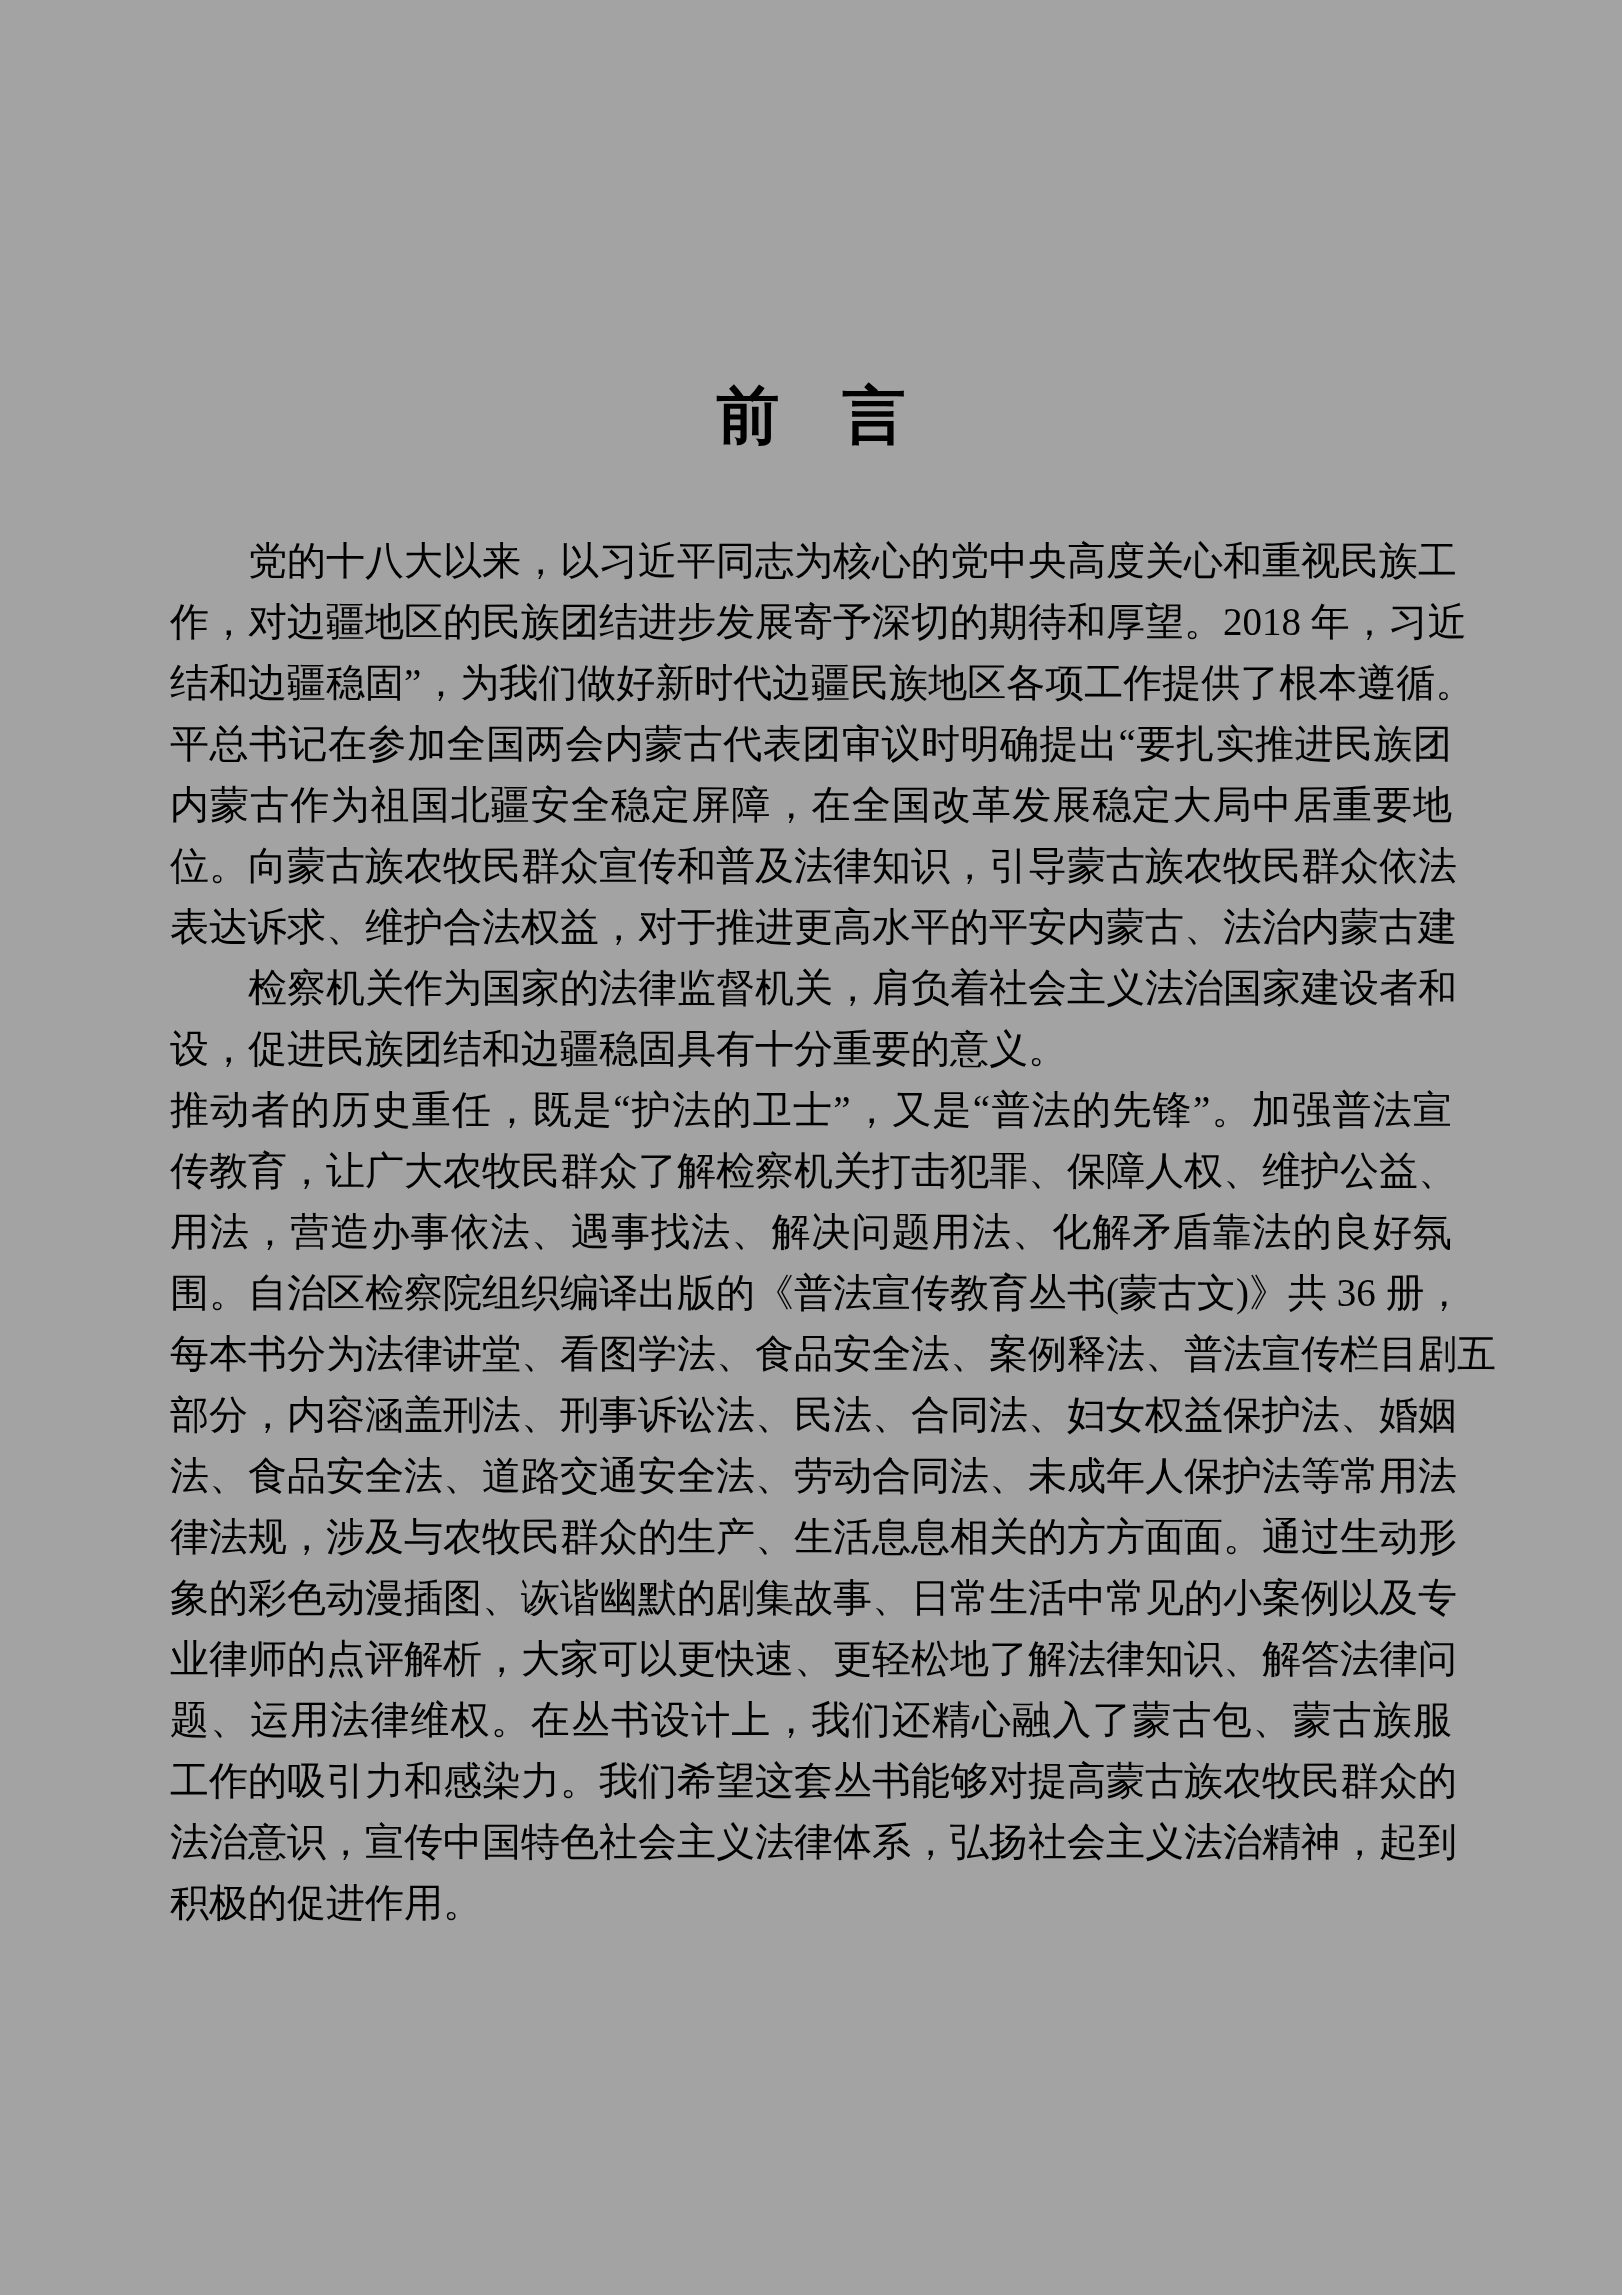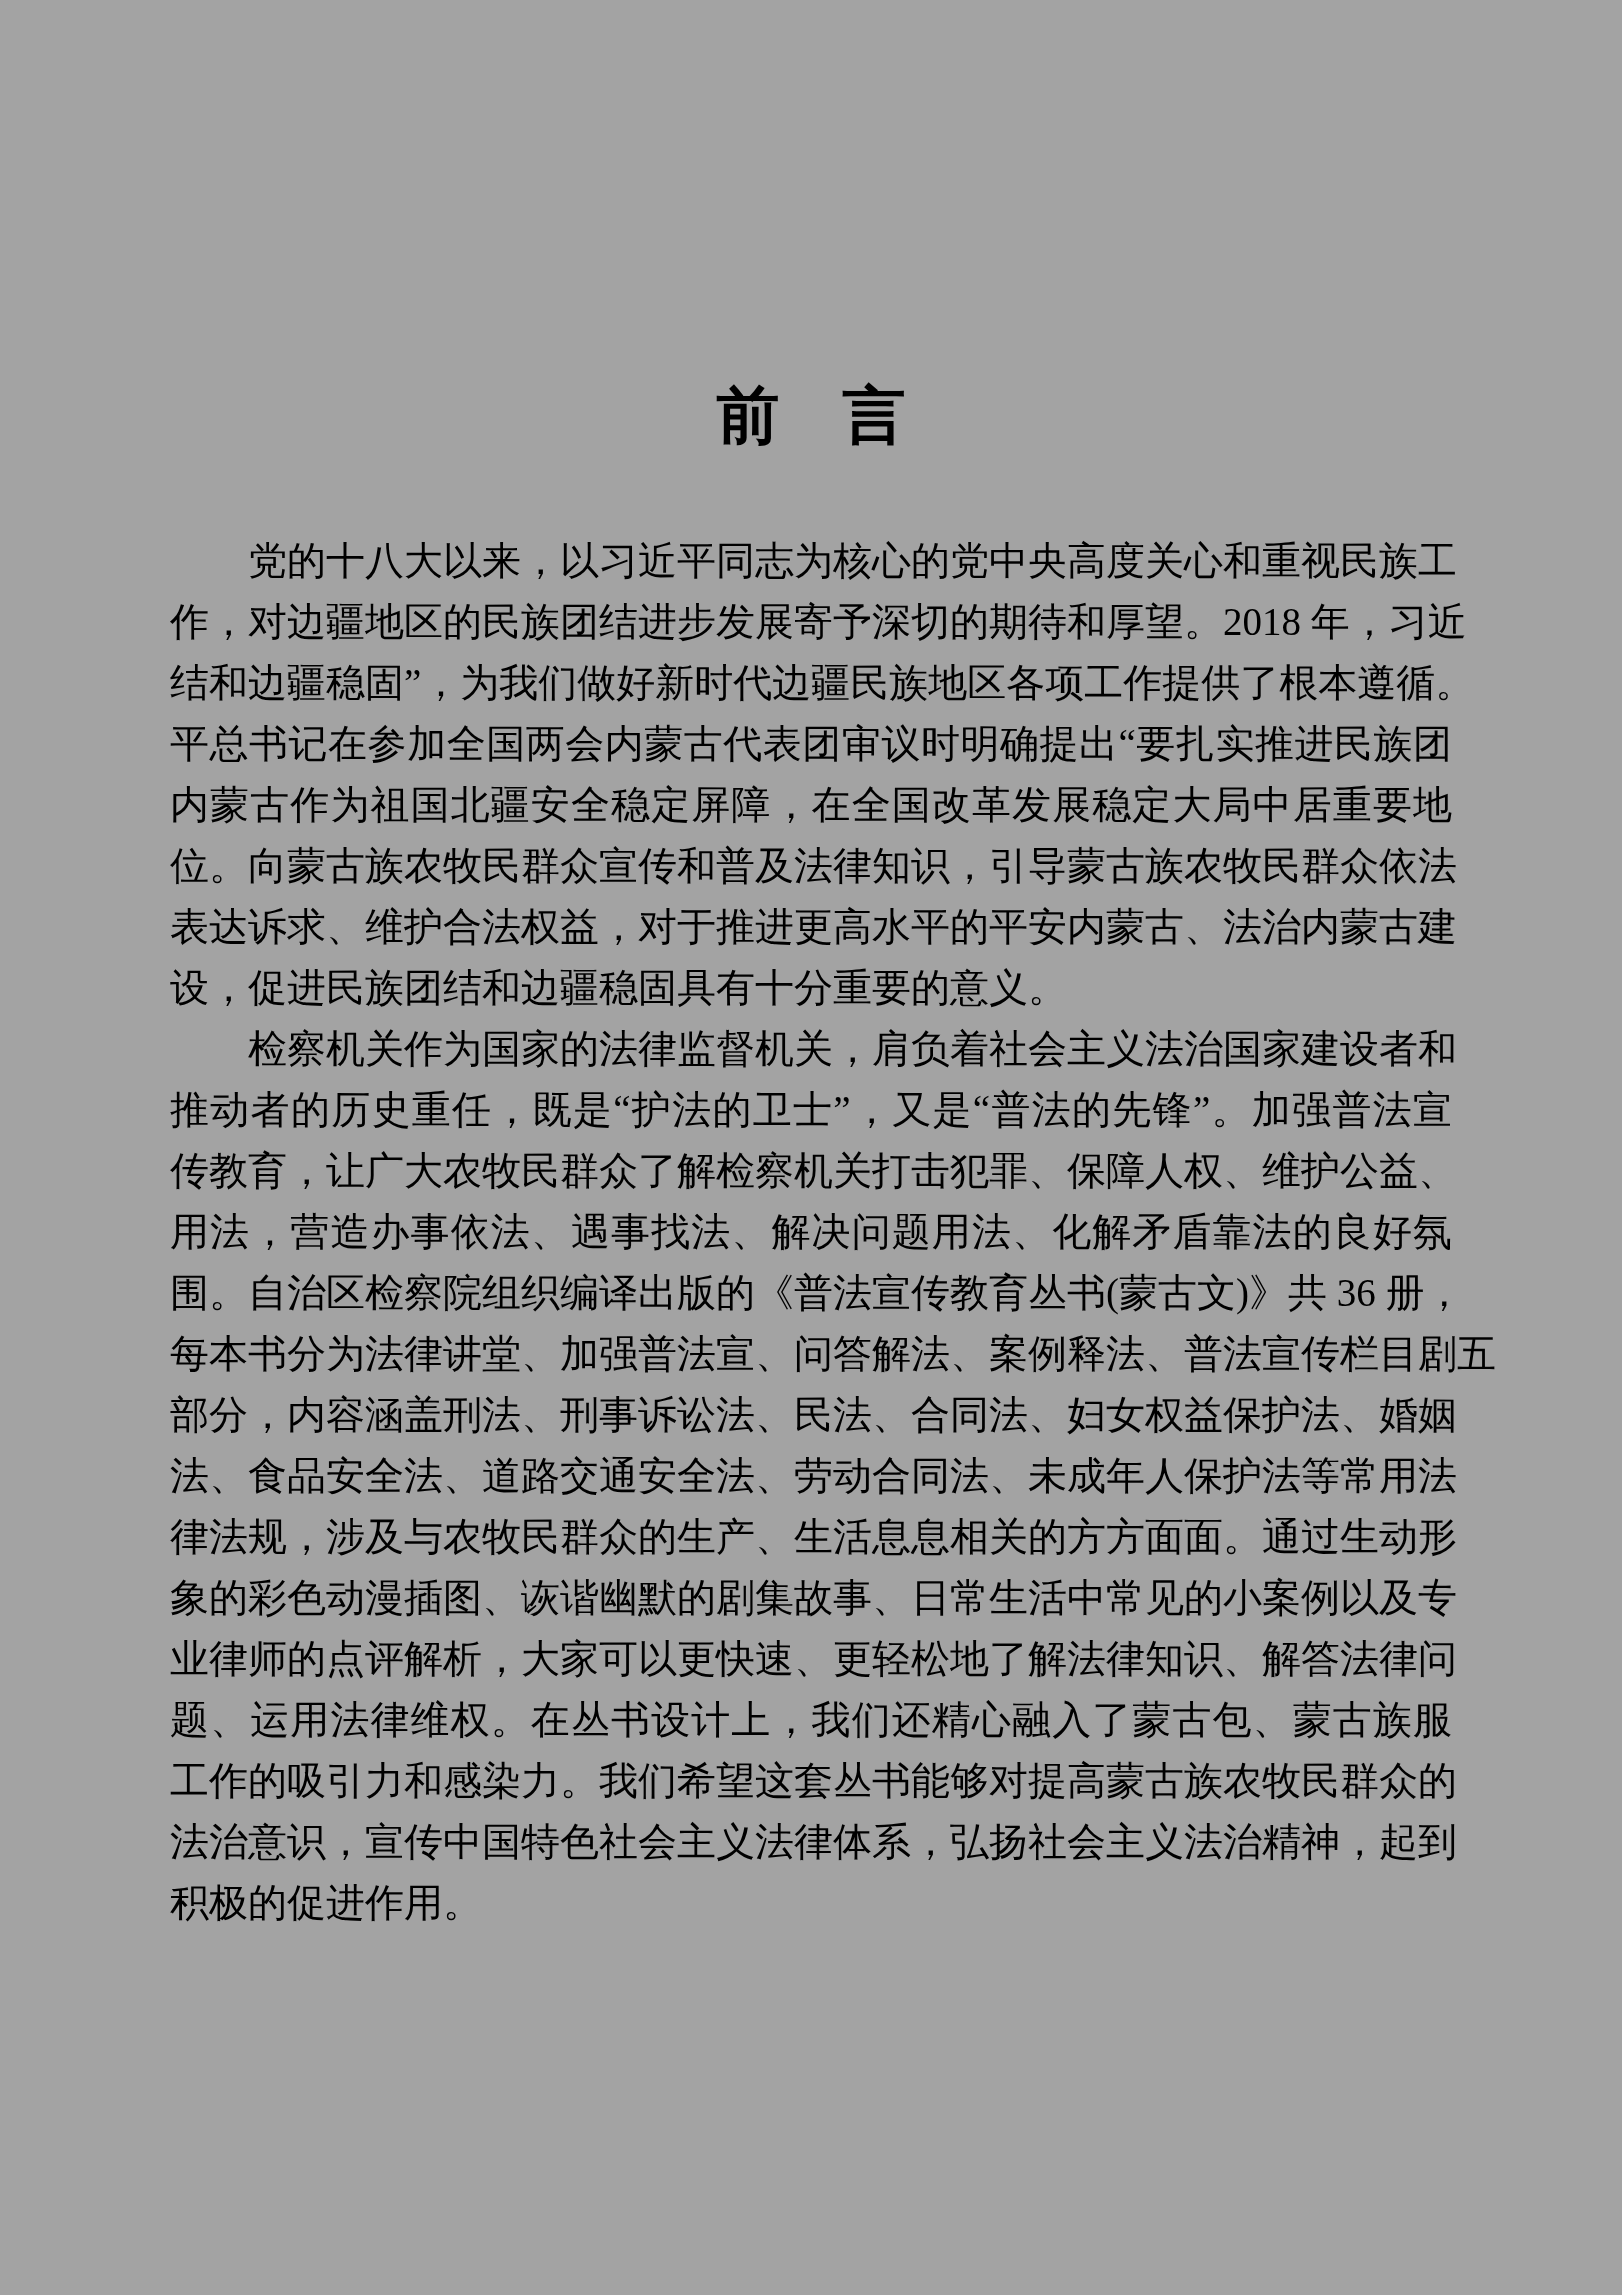--- a/index.html
+++ b/index.html
@@ -55,27 +55,27 @@
 <div class="page">
   <h1 class="page-title">前　言</h1>
   <div class="preface-body">
       <div class="line first">党的十八大以来，以习近平同志为核心的党中央高度关心和重视民族工</div>
       <div class="line">作，对边疆地区的民族团结进步发展寄予深切的期待和厚望。2018 年，习近</div>
       <div class="line">结和边疆稳固”，为我们做好新时代边疆民族地区各项工作提供了根本遵循。</div>
       <div class="line">平总书记在参加全国两会内蒙古代表团审议时明确提出“要扎实推进民族团</div>
       <div class="line">内蒙古作为祖国北疆安全稳定屏障，在全国改革发展稳定大局中居重要地</div>
       <div class="line">位。向蒙古族农牧民群众宣传和普及法律知识，引导蒙古族农牧民群众依法</div>
       <div class="line">表达诉求、维护合法权益，对于推进更高水平的平安内蒙古、法治内蒙古建</div>
+      <div class="line first">检察机关作为国家的法律监督机关，肩负着社会主义法治国家建设者和</div>
       <div class="line plast">设，促进民族团结和边疆稳固具有十分重要的意义。</div>
-      <div class="line first">检察机关作为国家的法律监督机关，肩负着社会主义法治国家建设者和</div>
       <div class="line">推动者的历史重任，既是“护法的卫士”，又是“普法的先锋”。加强普法宣</div>
       <div class="line">传教育，让广大农牧民群众了解检察机关打击犯罪、保障人权、维护公益、</div>
       <div class="line">用法，营造办事依法、遇事找法、解决问题用法、化解矛盾靠法的良好氛</div>
       <div class="line">围。自治区检察院组织编译出版的《普法宣传教育丛书(蒙古文)》共 36 册，</div>
-      <div class="line">每本书分为法律讲堂、加强普法宣、问答解法、案例释法、普法宣传栏目剧五</div>
+      <div class="line">每本书分为法律讲堂、看图学法、食品安全法、案例释法、普法宣传栏目剧五</div>
       <div class="line">部分，内容涵盖刑法、刑事诉讼法、民法、合同法、妇女权益保护法、婚姻</div>
       <div class="line">法、食品安全法、道路交通安全法、劳动合同法、未成年人保护法等常用法</div>
       <div class="line">律法规，涉及与农牧民群众的生产、生活息息相关的方方面面。通过生动形</div>
       <div class="line">象的彩色动漫插图、诙谐幽默的剧集故事、日常生活中常见的小案例以及专</div>
       <div class="line">业律师的点评解析，大家可以更快速、更轻松地了解法律知识、解答法律问</div>
       <div class="line">题、运用法律维权。在丛书设计上，我们还精心融入了蒙古包、蒙古族服</div>
       <div class="line">工作的吸引力和感染力。我们希望这套丛书能够对提高蒙古族农牧民群众的</div>
       <div class="line">法治意识，宣传中国特色社会主义法律体系，弘扬社会主义法治精神，起到</div>
       <div class="line plast">积极的促进作用。</div>
     </div>

